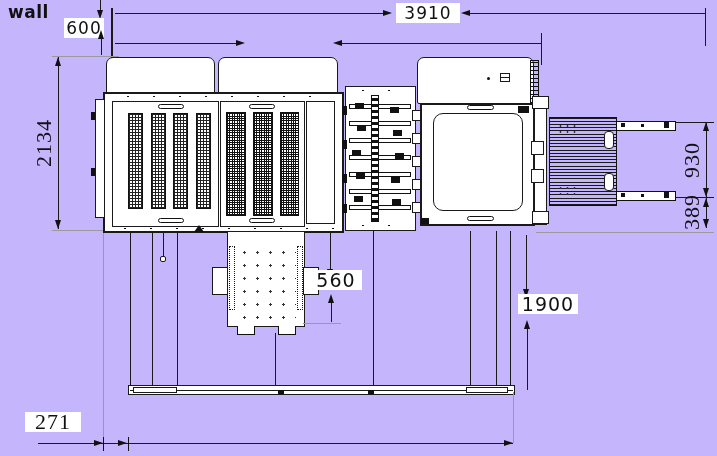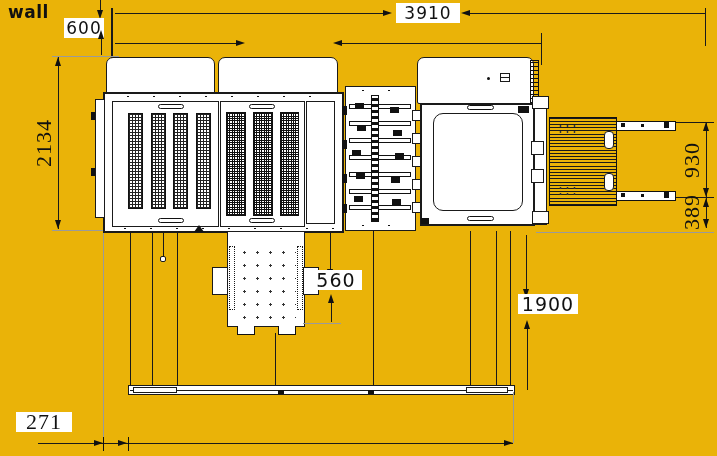--- a/index.html
+++ b/index.html
@@ -1,16 +1,16 @@
 <!DOCTYPE html>
 <html><head>
 <meta charset="utf-8">
 <style>
   html,body{margin:0;padding:0;background:#fff;}
-  #canvas{position:relative;width:717px;height:456px;background:#eab308;overflow:hidden;
+  #canvas{position:relative;width:717px;height:456px;background:#c4b5fd;overflow:hidden;
           font-family:"DejaVu Sans",sans-serif;color:#111;}
   
   .hl{position:absolute;height:1px;background:#1a1a1a;}
   .vl{position:absolute;width:1px;background:#1a1a1a;}
   .vl.thick{width:2px;}
   .hl.gray{background:#9a9a9a;}
   .vl.gray{background:#9a9a9a;}
   
   .ar{position:absolute;width:0;height:0;}
   .ar.r{border-left:9px solid #111;border-top:3.5px solid transparent;border-bottom:3.5px solid transparent;}
@@ -225,15 +225,15 @@
   <div class="ar u" style="left:524px;top:320px;"></div>
   <div class="vl" style="left:527px;top:329px;height:61px;"></div>
 
   <div class="vl gray" style="left:513px;top:392px;height:51px;"></div>
   <div class="hl" style="left:38px;top:443px;width:475px;"></div>
   <div class="tick" style="left:103px;top:437px;"></div>
   <div class="tick" style="left:128px;top:437px;"></div>
   <div class="ar r" style="left:94px;top:440px;"></div>
   <div class="ar r" style="left:118px;top:440px;"></div>
   <div class="ar r" style="left:504px;top:440px;"></div>
-  <div class="dimtxt serif" style="left:16px;top:412px;width:56px;">271</div>
+  <div class="dimtxt serif" style="left:25px;top:412px;width:56px;">271</div>
 
 </div>
 
 </body></html>

